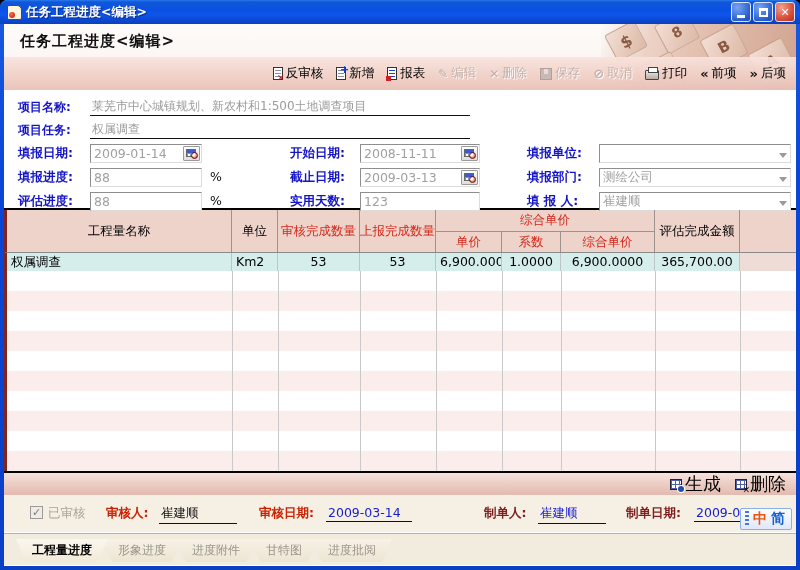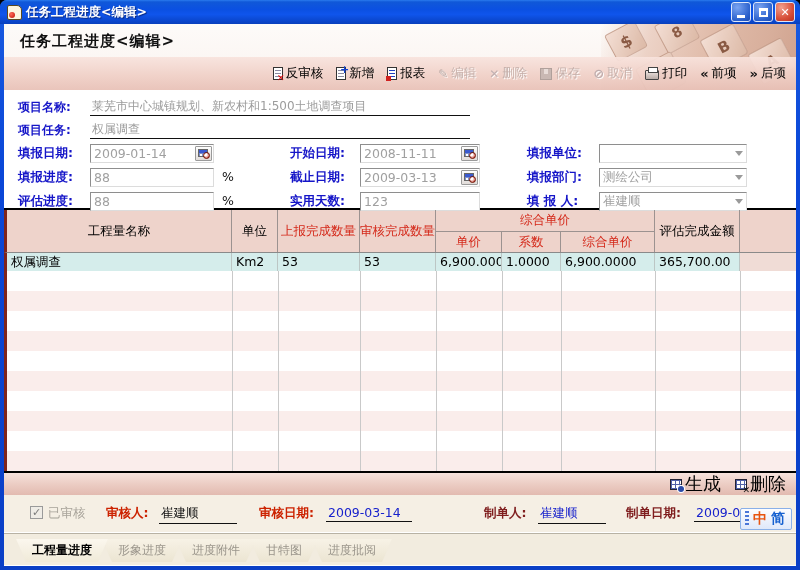--- a/index.html
+++ b/index.html
@@ -66,21 +66,21 @@
   
   .form-area { padding:6px 0 0 14px; height:118px; }
   .frow { display:flex; align-items:center; height:22px; margin-bottom:1px; font-size:12px; }
   .flabel { width:72px; color:#1515c8; font-weight:bold; flex:none; }
   .fline-val { width:380px; color:#9c9c9c; border-bottom:1px solid #111; padding:0 2px 1px; height:18px; }
   .fgrid { display:grid; grid-template-columns:72px 200px 70px 167px 72px 1fr; grid-auto-rows:22px; row-gap:2px; align-items:center; font-size:12.5px; }
   .glabel { color:#1515c8; font-weight:bold; }
   .fbox { display:inline-flex; align-items:center; height:19px; background:#fff; vertical-align:middle;
     border:1px solid; border-color:#8e8e8e #dcdcdc #dcdcdc #8e8e8e; color:#a0a0a0; padding:0 3px; }
   .fbox .val { flex:1; overflow:hidden; white-space:nowrap; }
-  .w124 { width:124px; } .w120 { width:120px; } .w160 { width:148px; }
+  .w124 { width:112px; } .w120 { width:120px; } .w160 { width:192px;align-items:flex-end; }
   .suffix { color:#111; margin-left:4px; }
   .calbtn { width:17px; height:15px; flex:none; margin-right:-2px; border:1px solid #9a9a9a; border-radius:1px;
     background:linear-gradient(#fdfdfd,#e2ddda); position:relative; }
   .calbtn::before { content:''; position:absolute; inset:2px 3px 3px 2px; background:
     linear-gradient(#3a5ad0 0 3px, transparent 3px),
     repeating-linear-gradient(90deg,#8090c8 0 1px, transparent 1px 3px),
     repeating-linear-gradient(180deg,#8090c8 0 1px, transparent 1px 3px); background-color:#fff; border:1px solid #666; }
   .calbtn::after { content:''; position:absolute; right:1px; bottom:1px; width:5px; height:5px; border-radius:50%;
     background:radial-gradient(circle at 35% 35%, #fff 20%, #c02010); border:1px solid #701000; }
   .combo-arrow { flex:none; margin-left:auto; width:0; height:0; border:4px solid transparent; border-top:5px solid #9a9a9a; margin-top:5px; }
@@ -90,21 +90,21 @@
   .thead { display:grid; grid-template-columns:225px 46px 82px 76px 66px 59px 94px 85px 1fr;
     grid-template-rows:22px 20px; background:#eed3cb; border-left:3px solid #7e241c; border-bottom:1px solid #8a8a8a; font-size:12.5px; }
   .thead > div { display:flex; align-items:center; justify-content:center; border-right:1px solid #9c9290; border-bottom:1px solid #c9b4ad; }
   .hspan { grid-row:1/3; border-bottom:none !important; }
   .hred { color:#d42718; }
   .hgroup { grid-column:5/8; grid-row:1; color:#d42718; border-bottom:1px solid #9c9290 !important; }
   .hsub { grid-row:2; color:#d42718; border-bottom:none !important; }
   .trow { display:grid; grid-template-columns:225px 46px 82px 76px 66px 59px 94px 85px 1fr; height:18px;
     background:#d5edeb; border-left:3px solid #7e241c; font-size:12.5px; line-height:17px; }
   .trow > div { border-right:1px solid #bcc6c4; padding:0 4px; white-space:nowrap; overflow:hidden; }
-  .trow .num { text-align:left; }
+  .trow .num { text-align:center; }
   .trow .filler { background:#f0dcd6; }
   .empty-rows { height:200px; border-left:3px solid #7e241c;
     background:
       linear-gradient(#c9c9c9,#c9c9c9) 225px 0/1px 100% no-repeat,
       linear-gradient(#c9c9c9,#c9c9c9) 271px 0/1px 100% no-repeat,
       linear-gradient(#c9c9c9,#c9c9c9) 353px 0/1px 100% no-repeat,
       linear-gradient(#c9c9c9,#c9c9c9) 429px 0/1px 100% no-repeat,
       linear-gradient(#c9c9c9,#c9c9c9) 495px 0/1px 100% no-repeat,
       linear-gradient(#c9c9c9,#c9c9c9) 554px 0/1px 100% no-repeat,
       linear-gradient(#c9c9c9,#c9c9c9) 648px 0/1px 100% no-repeat,
@@ -300,22 +300,22 @@
             <span class="combo-arrow"></span>
           </span>
         </span>
       </div>
     </div>
 
     <div class="tblwrap">
       <div class="thead">
         <div class="hspan">工程量名称</div>
         <div class="hspan">单位</div>
+        <div class="hspan hred">审核完成数量</div>
         <div class="hspan hred">上报完成数量</div>
-        <div class="hspan hred">审核完成数量</div>
         <div class="hgroup">综合单价</div>
         <div class="hspan" style="grid-column:8;">评估完成金额</div>
         <div class="hspan" style="grid-column:9;border-right:none;"></div>
         <div class="hsub" style="grid-column:5;">单价</div>
         <div class="hsub" style="grid-column:6;">系数</div>
         <div class="hsub" style="grid-column:7;">综合单价</div>
       </div>
 
       <div class="trow">
         <div>权属调查</div>

